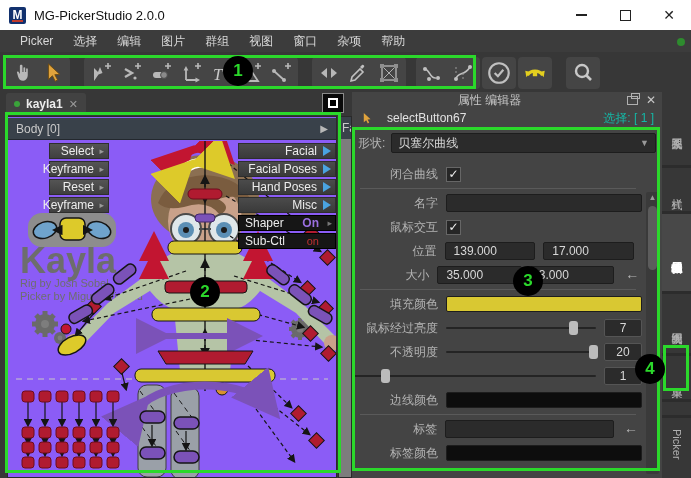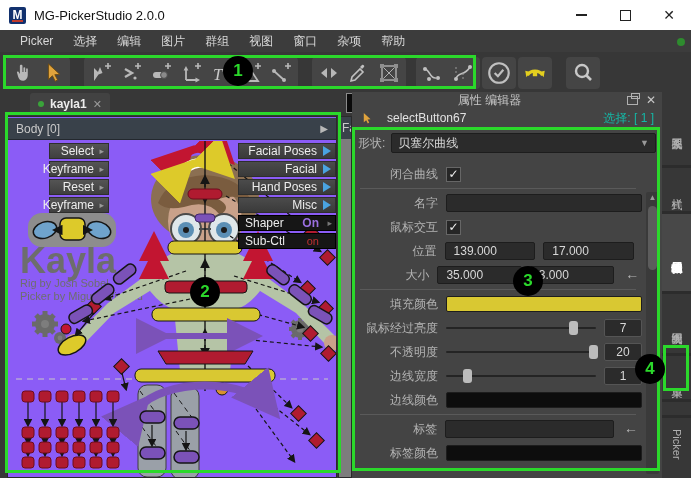--- a/index.html
+++ b/index.html
@@ -33,21 +33,21 @@
   .toolbar { position:absolute; left:0; top:52px; width:691px; height:40px; background:#373737; }
   .tgroup { position:absolute; top:5px; height:32px; background:#454545; border-radius:4px;
             display:flex; align-items:center; padding:0 2px; }
   .tbtn { width:30px; height:30px; display:flex; align-items:center; justify-content:center; }
   .tbtn svg { display:block; }
   .tsep-dotted { position:absolute; top:58px; left:558px; height:28px; border-left:2px dotted #5a5a5a; }
   .overflow-chevrons { position:absolute; right:8px; top:62px; color:#8a8a8a; font-size:13px; letter-spacing:-2px; }
 
   
   .left-panel { position:absolute; left:0; top:92px; width:352px; height:386px; background:#373737; }
-  .tab-row { position:absolute; left:0; top:0; width:352px; height:24px;margin-left:24px; }
+  .tab-row { position:absolute; left:0; top:0; width:352px; height:24px; }
   .kayla-tab { position:absolute; left:6px; top:1px; height:22px; padding:0 8px; background:#424242;
                border-radius:3px 3px 0 0; display:flex; align-items:center; gap:6px; }
   .tab-dot { width:6px; height:6px; border-radius:50%; background:#3aa33a; }
   .tab-label { color:#ececec; font-weight:bold; }
   .tab-close { color:#9a9a9a; font-size:11px; }
   .panel-mode-btn { position:absolute; right:8px; top:1px; width:22px; height:20px; background:#0a0a0a;
                     border:1px solid #8a8a8a; display:flex; align-items:center; justify-content:center; }
   .panel-mode-btn .inner { width:10px; height:10px; border:2px solid #fff; background:#000; }
 
   .picker-frame { position:absolute; left:7px; top:24px; width:330px; height:362px; background:#8b5cf6;
@@ -521,25 +521,25 @@
             <span class="carat">▸</span>
           </div>
         <div class="cmd-btn">
             <span>Keyframe</span>
             <span class="carat">▸</span>
           </div>
       </div>
 
       <div class="page-stack">
         <div class="page-btn">
+            <span>Facial</span>
+            <span class="blue-tri"></span>
+          </div>
+        <div class="page-btn">
             <span>Facial Poses</span>
-            <span class="blue-tri"></span>
-          </div>
-        <div class="page-btn">
-            <span>Facial</span>
             <span class="blue-tri"></span>
           </div>
         <div class="page-btn">
             <span>Hand Poses</span>
             <span class="blue-tri"></span>
           </div>
         <div class="page-btn">
             <span>Misc</span>
             <span class="blue-tri"></span>
           </div>
@@ -623,21 +623,20 @@
         </div>
         <div class="frow">
           <span class="flabel">不透明度</span>
           <span class="slider">
               <span class="track"></span>
               <span class="handle" style="left: 95%;"></span>
             </span>
           <span class="valuebox">20</span>
         </div>
         <div class="frow">
-          <span class="flabel">边线宽度</span>
           <span class="slider">
               <span class="track"></span>
               <span class="handle" style="left: 11%;"></span>
             </span>
           <span class="valuebox">1</span>
         </div>
         <div class="frow">
           <span class="flabel">边线颜色</span>
           <span class="swatch" style="background: rgb(13, 13, 13);"></span>
         </div>

